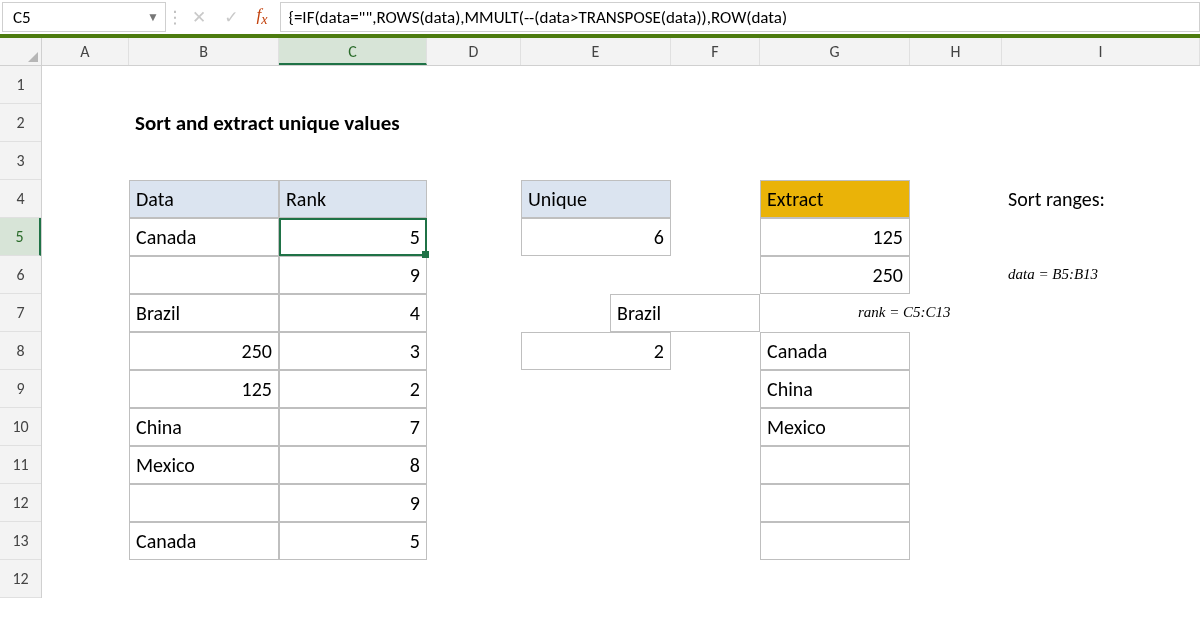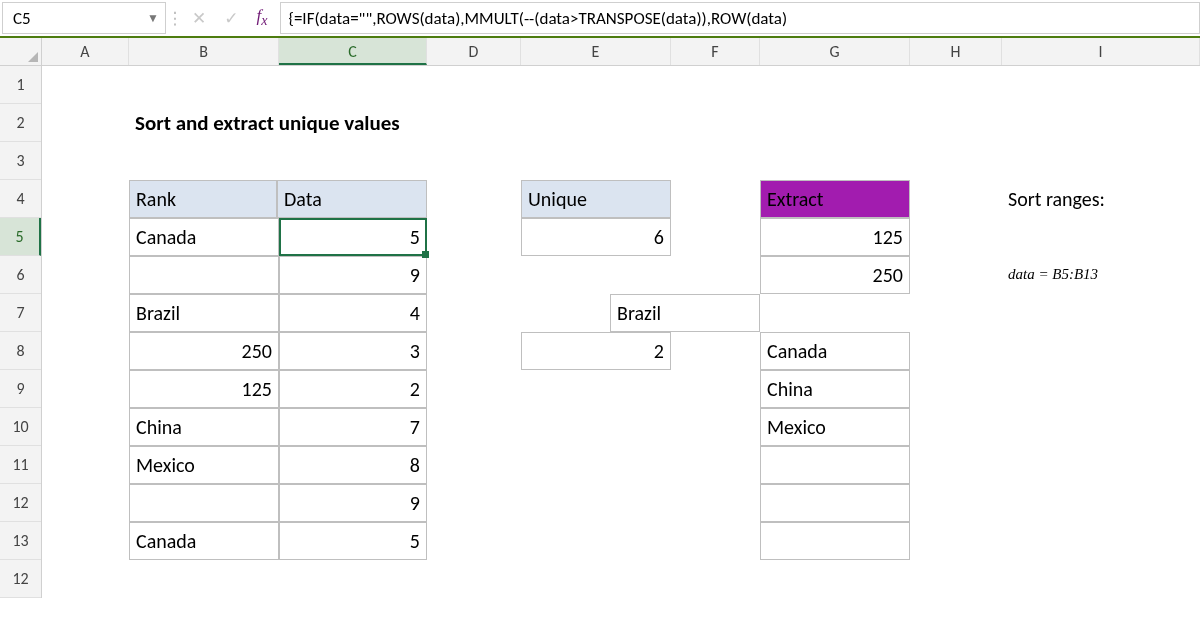--- a/index.html
+++ b/index.html
@@ -14,21 +14,21 @@
   .app {
     width: 1200px;
     height: 630px;
     position: relative;
   }
   
   .formula-bar {
     display: flex;
     align-items: stretch;
     height: 38px;
-    border-bottom: 2px solid #4d7c0f;
+    border-bottom: 4px solid #4d7c0f;
     background: #fff;
     font-size: 17px;
   }
   .name-box {
     width: 164px;
     border: 1px solid #cfcfcf;
     margin: 2px;
     display: flex;
     align-items: center;
     padding: 0 10px;
@@ -49,21 +49,21 @@
     color: #bbb;
   }
   .fb-icons {
     display: flex;
     align-items: center;
     gap: 18px;
     padding: 0 10px;
     color: #b0b0b0;
   }
   .fb-icons .disabled { color: #c9c9c9; }
-  .fb-icons .fx { font-style: italic; font-family: "Times New Roman", serif; color: #701a75; }
+  .fb-icons .fx { font-style: italic; font-family: "Times New Roman", serif; color: #c2410c; }
   .formula-input {
     flex: 1;
     border: 1px solid #cfcfcf;
     margin: 2px 0 2px 2px;
     display: flex;
     align-items: center;
     padding: 0 8px;
     white-space: nowrap;
     overflow: hidden;
   }
@@ -138,21 +138,21 @@
   .cD { width: 94px; }
   .cE { width: 150px; }
   .cF { width: 89px; }
   .cG { width: 150px; }
   .cH { width: 92px; }
   .cI { width: 198px; }
 
   
   .tbl { border: 1px solid #bfbfbf; }
   .hdr-blue { background: #dbe4f0; font-weight: normal; }
-  .hdr-green { background: #a21caf; }
+  .hdr-green { background: #eab308; }
   .num { justify-content: flex-end; }
   .italic { font-style: italic; font-family: "Times New Roman", serif; font-size: 15px; }
 
   
   .active-cell {
     position: absolute;
     border: 2px solid #1f7246;
     pointer-events: none;
   }
   .active-cell .handle {
@@ -250,22 +250,22 @@
         <div class="cell cD"></div>
         <div class="cell cE"></div>
         <div class="cell cF"></div>
         <div class="cell cG"></div>
         <div class="cell cH"></div>
         <div class="cell cI"></div>
       </div>
 
       <div class="cellrow">
         <div class="cell cA"></div>
+        <div class="cell cB tbl hdr-blue">Data</div>
         <div class="cell cC tbl hdr-blue">Rank</div>
-        <div class="cell cB tbl hdr-blue">Data</div>
         <div class="cell cD"></div>
         <div class="cell cE tbl hdr-blue">Unique</div>
         <div class="cell cF"></div>
         <div class="cell cG tbl hdr-green">Extract</div>
         <div class="cell cH"></div>
         <div class="cell cI" style="overflow:visible">Sort ranges:</div>
       </div>
 
       <div class="cellrow">
         <div class="cell cA"></div>
@@ -292,20 +292,21 @@
       </div>
 
       <div class="cellrow">
         <div class="cell cA"></div>
         <div class="cell cB tbl">Brazil</div>
         <div class="cell cC tbl num">4</div>
         <div class="cell cD"></div>
         <div class="cell cF"></div>
         <div class="cell cG tbl">Brazil</div>
         <div class="cell cH"></div>
+        <div class="cell cI italic" style="overflow:visible">rank = C5:C13</div>
       </div>
 
       <div class="cellrow">
         <div class="cell cA"></div>
         <div class="cell cB tbl num">250</div>
         <div class="cell cC tbl num">3</div>
         <div class="cell cD"></div>
         <div class="cell cE tbl num">2</div>
         <div class="cell cF"></div>
         <div class="cell cG tbl">Canada</div>

